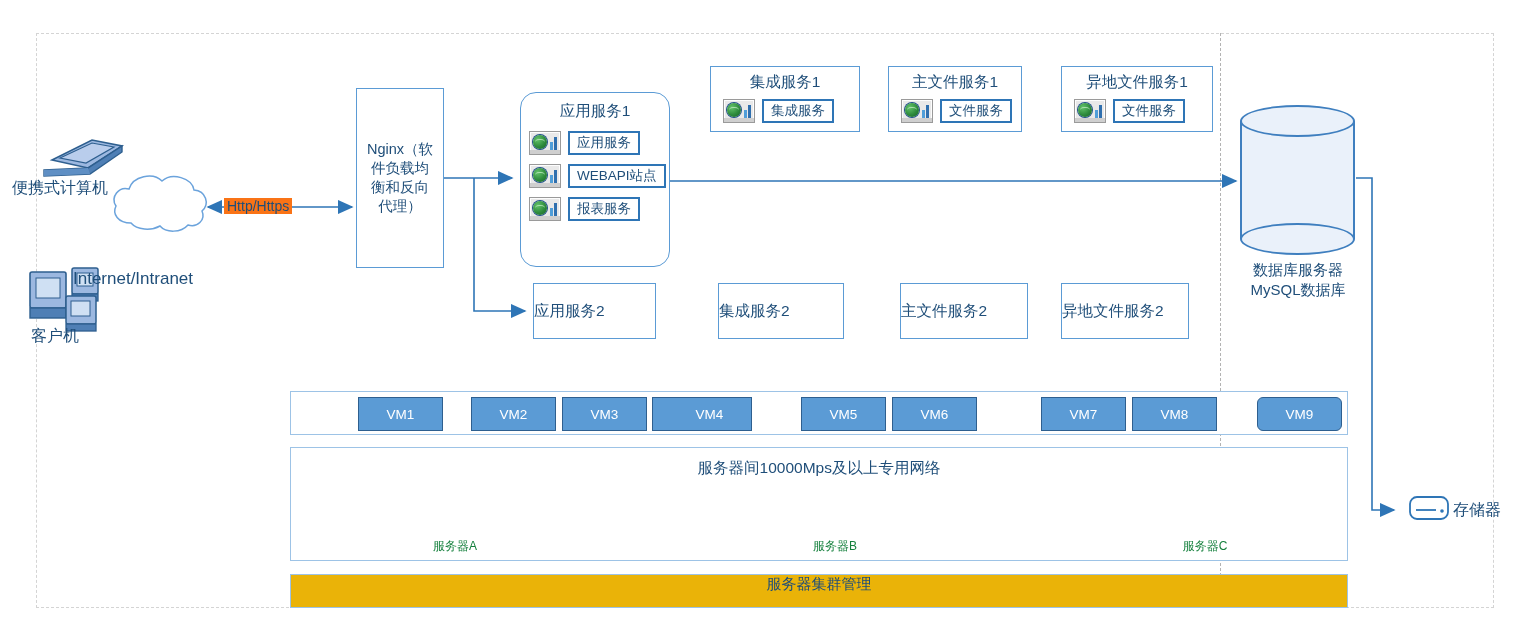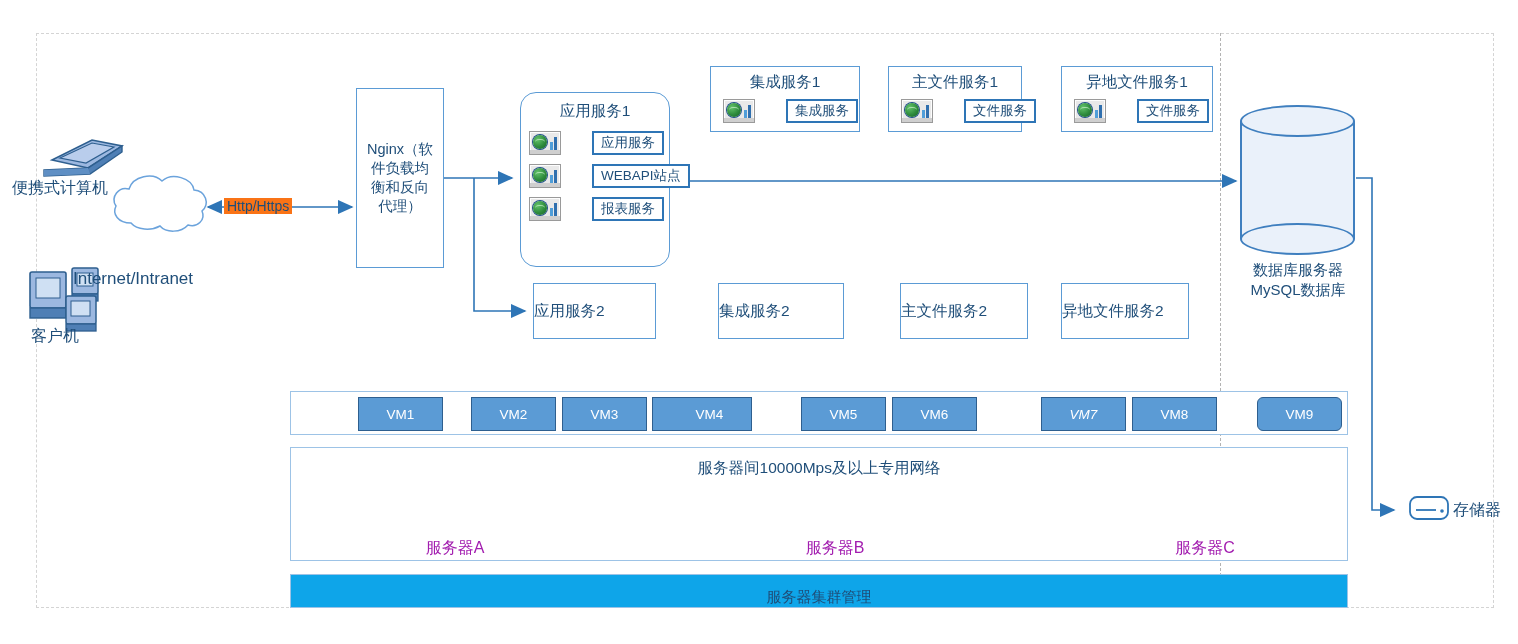--- a/index.html
+++ b/index.html
@@ -21,21 +21,21 @@
   .box{border:1.4px solid #5b9bd5;background:#ffffff;}
 
   .nginx{left:356px;top:88px;width:88px;height:180px;
      display:flex;align-items:center;justify-content:center;}
   .nginx span{display:block;width:72px;color:#1f4e79;font-size:14.5px;
      text-align:center;line-height:1.32;}
 
   .appsvc1{left:520px;top:92px;width:150px;height:175px;border-radius:16px;}
   .appsvc1 .title{margin-top:8px;color:#1f4e79;font-size:15.5px;text-align:center;}
 
-  .svcrow{display:flex;margin:9px 0 0 8px;gap:24px;}
+  .svcrow{display:flex;margin:9px 0 0 8px;}
   .svcrow .lab{border:2px solid #2e75b6;color:#1f4e79;font-size:13.5px;
      padding:1px 7px;background:#fff;white-space:nowrap;margin-left:7px;}
 
   
   .iis{width:30px;height:22px;position:relative;flex:0 0 auto;
      background:#e9e9e9;border:1px solid #9a9a9a;box-shadow:inset 0 0 0 1px #fdfdfd;}
   .iis .gl{position:absolute;left:3px;top:3px;width:14px;height:14px;border-radius:50%;
      background:radial-gradient(circle at 35% 32%,#63c46a 0%,#2e8b3d 55%,#16622a 100%);
      box-shadow:0 0 0 1px #1d4f8a;}
   .iis .gl:after{content:"";position:absolute;left:2px;top:4px;width:10px;height:6px;
@@ -72,24 +72,24 @@
      font-size:15px;line-height:1.35;}
 
   
   .vmband{left:290px;top:391px;width:1058px;height:44px;border:1.4px solid #9dc3e6;background:#fff;}
   .vm{position:absolute;top:397px;height:32px;background:#5b9bd5;border:1.4px solid #2e5f8f;
      color:#ffffff;font-size:13.5px;display:flex;align-items:center;justify-content:center;}
 
   
   .netband{left:290px;top:447px;width:1058px;height:114px;border:1.4px solid #9dc3e6;background:#fff;}
   .nettitle{left:290px;top:458px;width:1058px;text-align:center;color:#1f4e79;font-size:15.5px;}
-  .srvlabel{position:absolute;color:#a21caf;font-size:16px;text-align:center;}
-
-  .clusterband{left:290px;top:574px;width:1058px;height:34px;border:1.4px solid #9dc3e6;background:#0ea5e9;
-     display:flex;align-items:flex-end;justify-content:center;}
+  .srvlabel{position:absolute;color:#15803d;font-size:12px;text-align:center;}
+
+  .clusterband{left:290px;top:574px;width:1058px;height:34px;border:1.4px solid #9dc3e6;background:#eab308;
+     display:flex;align-items:flex-start;justify-content:center;}
   .clusterband span{color:#1f4e79;font-size:15px;}
 
   
   .dev-lbl{position:absolute;color:#1f4e79;font-size:16px;white-space:nowrap;}
   .net-lbl{position:absolute;color:#1f4e79;font-size:17px;white-space:nowrap;}
   .http-lbl{position:absolute;color:#1f4e79;font-size:14px;background:#f97316;padding:0 3px;}
   .storage-lbl{position:absolute;color:#1f4e79;font-size:16px;white-space:nowrap;}
 
   svg.layer{position:absolute;left:0;top:0;width:1518px;height:644px;pointer-events:none;}
 </style>
@@ -335,21 +335,21 @@
       </div>
       <div class="vm" style="left: 652px; width: 83px; padding-left: 15px;">
         <span>VM4</span>
       </div>
       <div class="vm" style="left: 801px; width: 83px;">
         <span>VM5</span>
       </div>
       <div class="vm" style="left: 892px; width: 83px;">
         <span>VM6</span>
       </div>
-      <div class="vm" style="left: 1041px; width: 83px; font-style: italic;">
+      <div class="vm" style="left: 1041px; width: 83px;">
         <span>VM7</span>
       </div>
       <div class="vm" style="left: 1132px; width: 83px;">
         <span>VM8</span>
       </div>
       <div class="vm" style="left: 1257px; width: 83px; border-radius: 6px;">
         <span>VM9</span>
       </div>
     </div>
 

